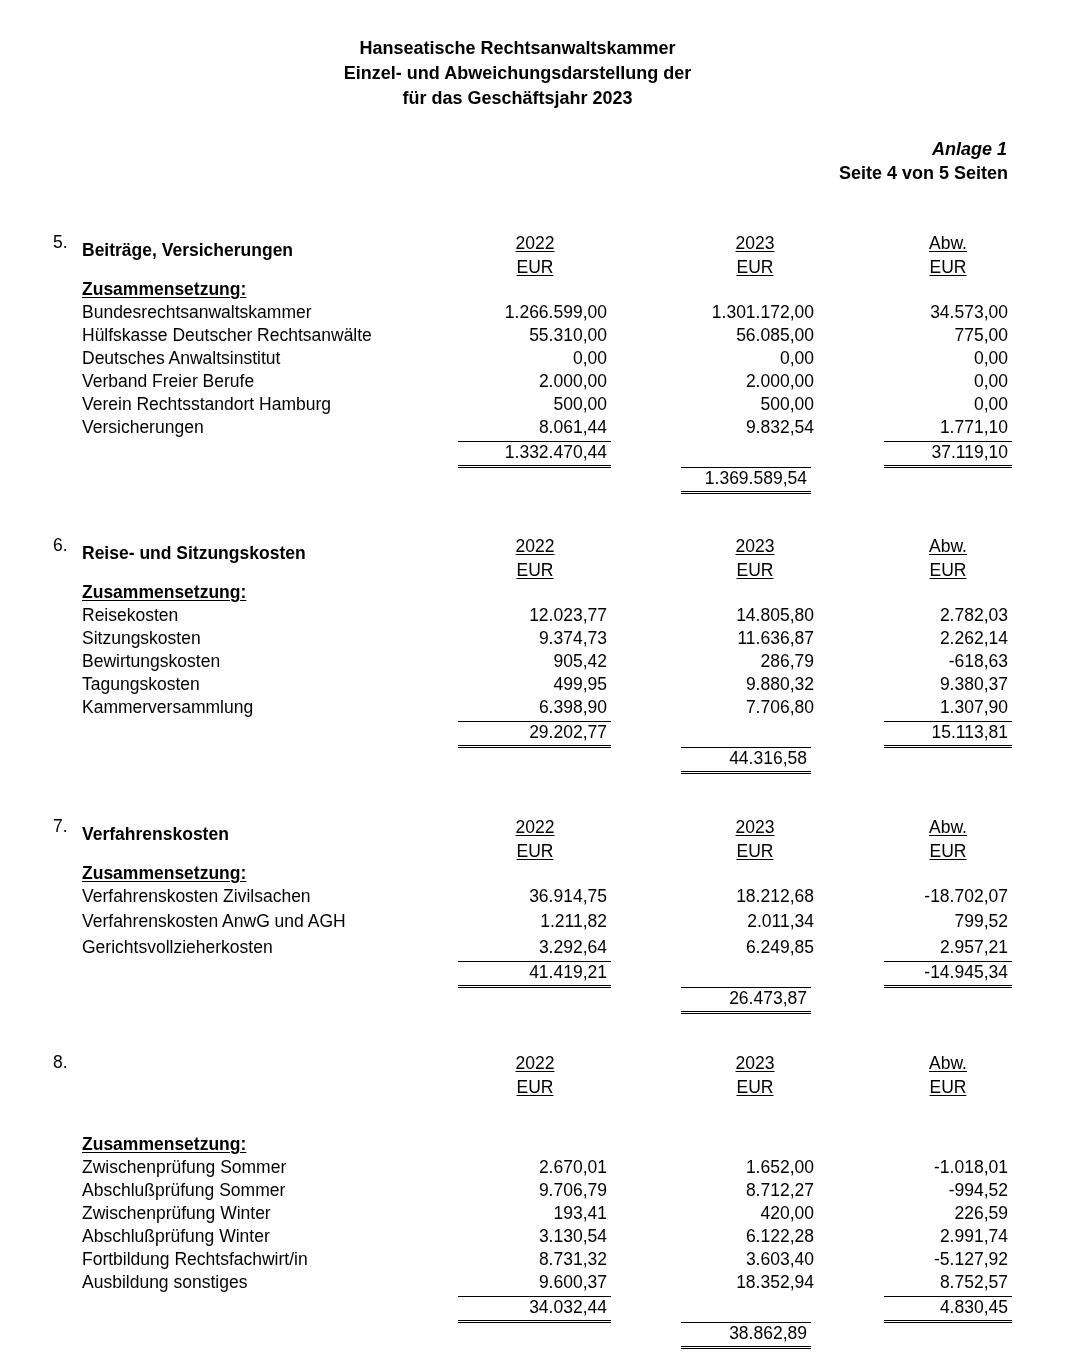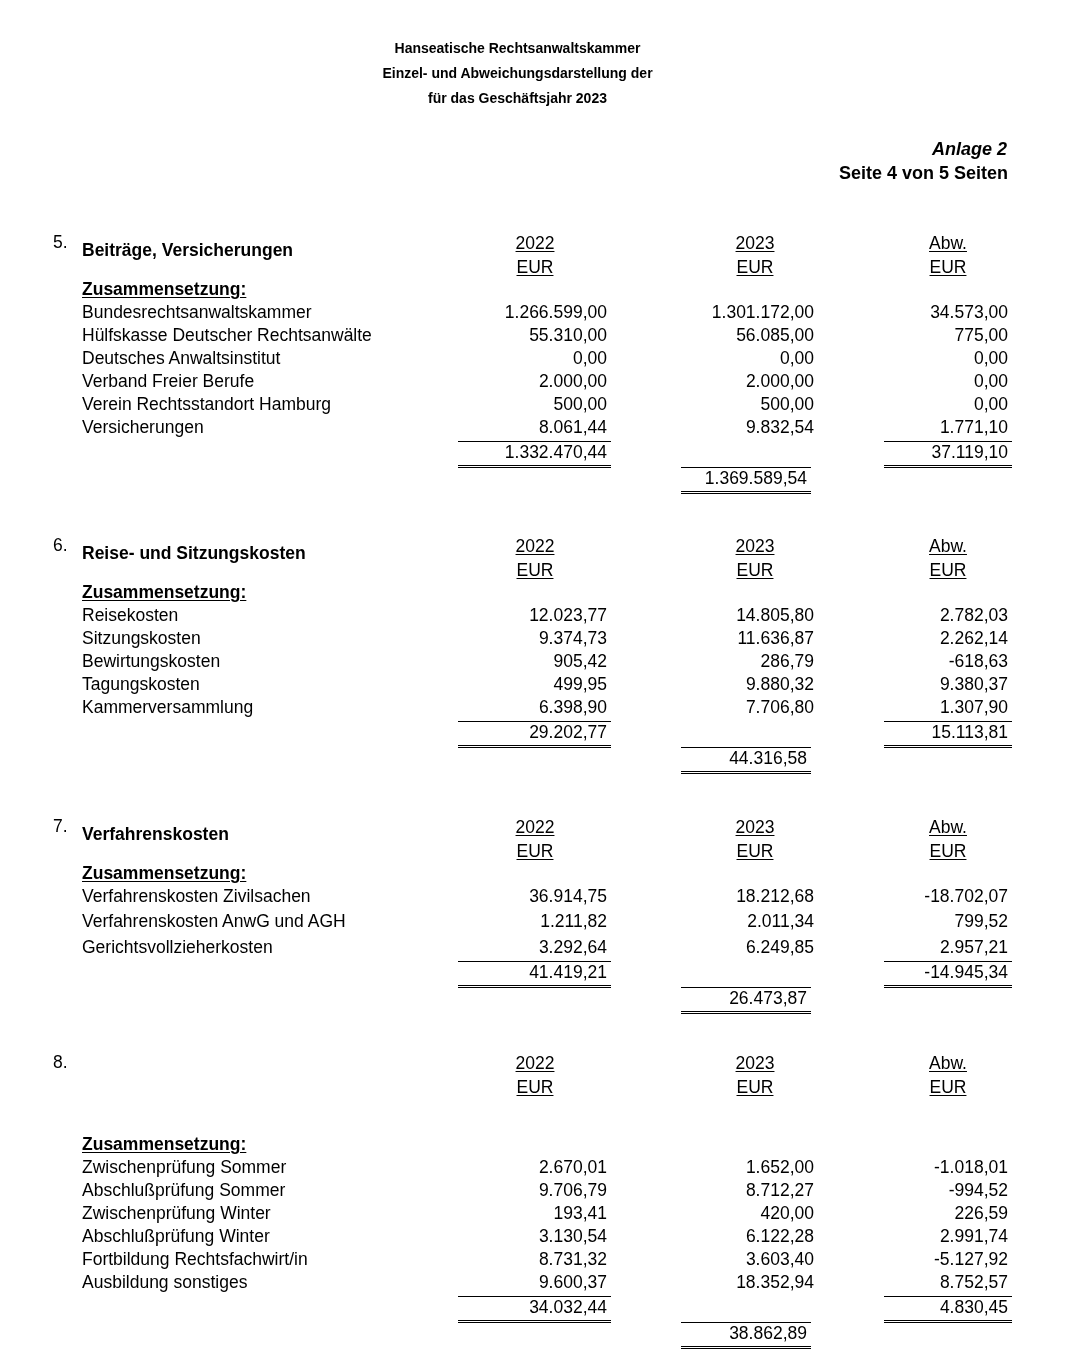--- a/index.html
+++ b/index.html
@@ -2,21 +2,21 @@
 <html><head>
   <meta charset="utf-8">
   <style>
     html, body { margin: 0; padding: 0; background: #ffffff; }
     body {
       width: 1065px; height: 1365px; position: relative; overflow: hidden;
       font-family: "Liberation Sans", sans-serif; color: #000; font-size: 17.5px;
     }
     .title-block {
       position: absolute; left: 0; top: 36px; width: 1035px; text-align: center;
-      font-weight: bold; font-size: 14px; line-height: 25px;
+      font-weight: bold; font-size: 18px; line-height: 25px;
     }
     .title-line { display: block; }
     .anlage {
       position: absolute; right: 58px; top: 137px; font-weight: bold; font-style: italic;
       font-size: 18px; line-height: 24px; text-align: right;
     }
     .seite {
       position: absolute; right: 57px; top: 161px; font-weight: bold;
       font-size: 18px; line-height: 24px; text-align: right;
     }
@@ -49,21 +49,21 @@
     .sum .cell .v { position: absolute; right: 4px; top: -1px; }
   </style>
 </head>
 <body>
 
 <div class="title-block">
   <span class="title-line">Hanseatische Rechtsanwaltskammer</span>
   <span class="title-line">Einzel- und Abweichungsdarstellung der</span>
   <span class="title-line">für das Geschäftsjahr 2023</span>
 </div>
-<div class="anlage">Anlage 2</div>
+<div class="anlage">Anlage 1</div>
 <div class="seite">Seite 4 von 5 Seiten</div>
 
 <div id="sections-root">
     <div class="section" style="top: 231px;">
       <div class="sec-num">5.</div>
       <div class="sec-title">
         <span>Beiträge, Versicherungen</span>
       </div>
       <div class="colhead col1">
          <span>2022</span>

